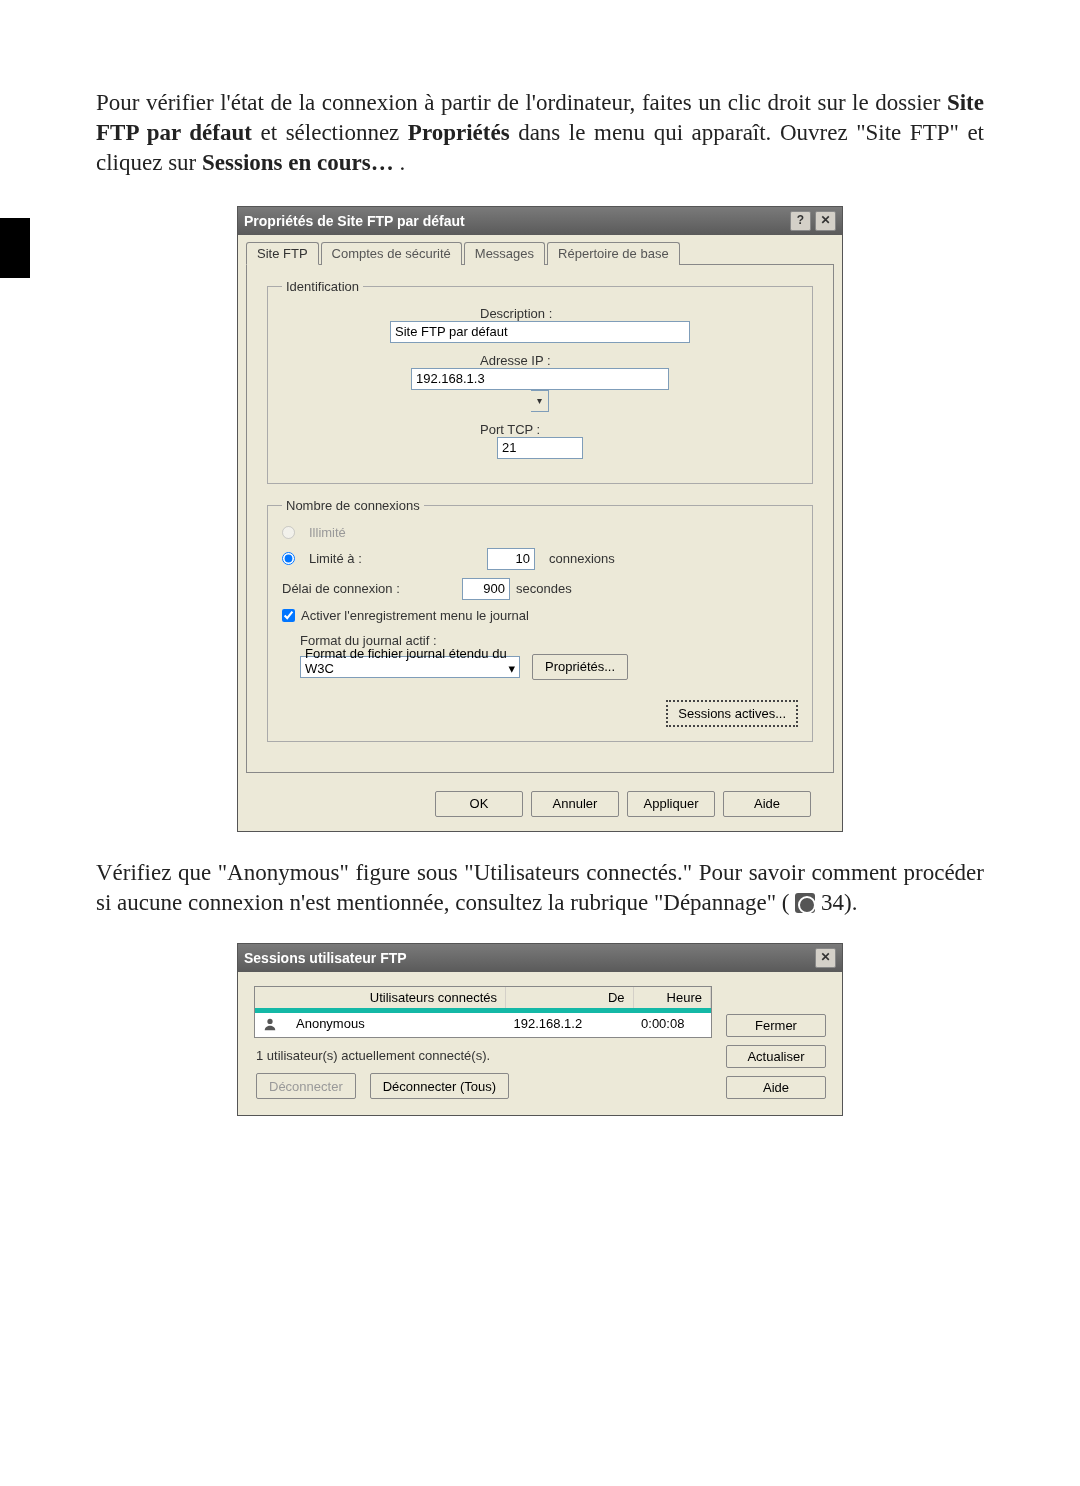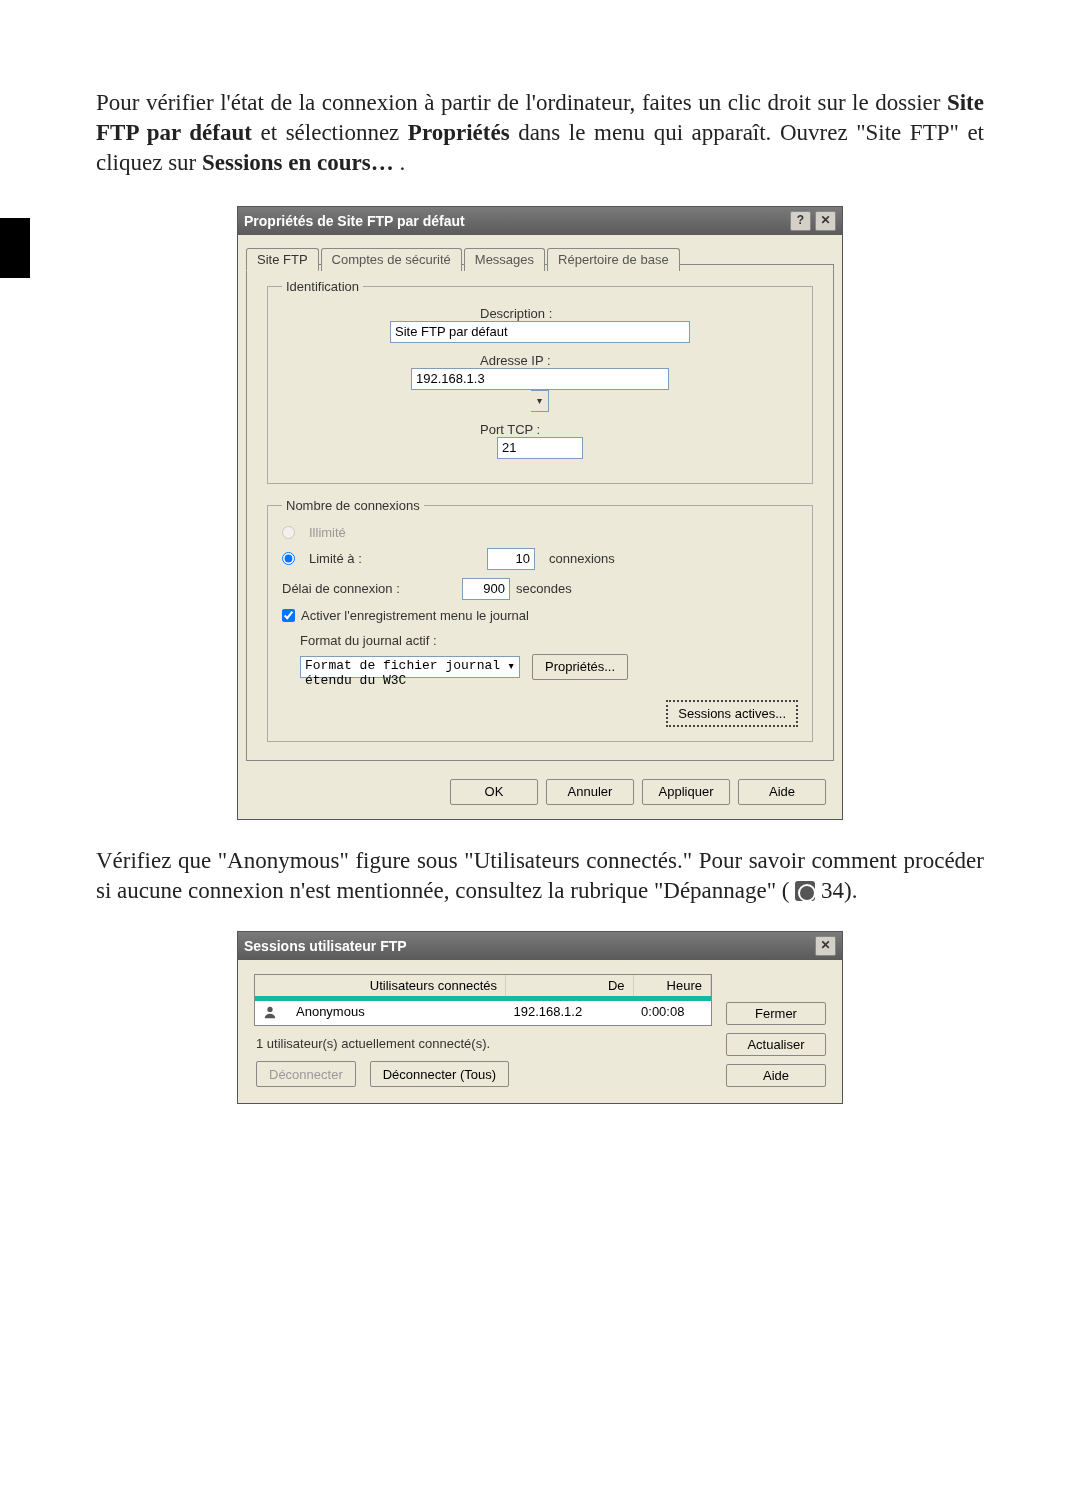--- a/index.html
+++ b/index.html
@@ -74,28 +74,28 @@
   .tab {
     border: 1px solid #888;
     border-bottom: none;
     padding: 3px 10px;
     margin-right: 2px;
     background: #ece9d8;
     border-radius: 3px 3px 0 0;
     font-size: 13px;
     color: #333;
     position: relative;
-    top: 7px;
+    top: 1px;
   }
   .tab.active { background: #ece9d8; z-index: 2; border-bottom: 1px solid #ece9d8; }
   .tab.inactive { color: #555; }
   .tab-body {
     border: 1px solid #888;
     margin: 0 8px 8px 8px;
-    padding: 14px 20px 4px 20px;
+    padding: 14px 20px 16px 20px;
     background: #ece9d8;
   }
   fieldset {
     border: 1px solid #aaa;
     padding: 12px 14px 14px 14px;
     margin-bottom: 14px;
   }
   legend { font-size: 13px; color: #333; padding: 0 4px; }
   .form-row { display: flex; align-items: center; margin-bottom: 10px; flex-direction: column; }
   .form-label { width: 120px; font-size: 13px; color: #333; }
@@ -122,21 +122,21 @@
   .radio-row input[type=radio] { margin-right: 6px; }
   .radio-row.disabled { color: #999; }
   .num-input { width: 48px; text-align: right; }
   .after-label { margin-left: 6px; font-size: 13px; color: #333; }
   .conn-row { display: flex; align-items: center; margin-bottom: 8px; }
   .conn-row .conn-label { width: 180px; font-size: 13px; color: #333; }
   .cb-row { display: flex; align-items: center; margin: 2px 0 10px 0; font-size: 13px; color: #333; }
   .cb-row input { margin-right: 6px; }
   .journal-format-label { font-size: 13px; color: #333; margin: 0 0 6px 18px; }
   .journal-controls { display: flex; align-items: center; margin-left: 18px; gap: 12px; }
-  .journal-select { width: 220px; height: 22px; border: 1px solid #7f9db9; background: #fff; padding: 1px 4px; font-size: 13px; display:flex; align-items:flex-start; justify-content:space-between;font-family:Liberation Mono, monospace;}
+  .journal-select { width: 220px; height: 22px; border: 1px solid #7f9db9; background: #fff; padding: 1px 4px; font-size: 13px; display:flex; align-items:flex-end; justify-content:space-between;}
   .btn {
     border: 1px solid #888;
     background: #ece9d8;
     padding: 2px 12px;
     font-family: Tahoma, Arial, sans-serif;
     font-size: 13px;
     min-width: 88px;
     height: 26px;
     border-radius: 2px;
   }
@@ -145,21 +145,21 @@
     border: 2px dotted #444;
     padding: 4px 10px;
     font-size: 13px;
     background: #ece9d8;
     display: inline-block;
   }
   .dialog-button-row {
     display: flex;
     justify-content: flex-end;
     gap: 8px;
-    padding: 10px 16px 14px 0;
+    padding: 10px 31px 14px 0;
     background: #ece9d8;
   }
 
   
   .dialog2 {
     margin: 26px auto 0 auto;
     width: 606px;
     border: 1px solid #555;
     background: #ece9d8;
     font-family: Tahoma, Arial, sans-serif;

